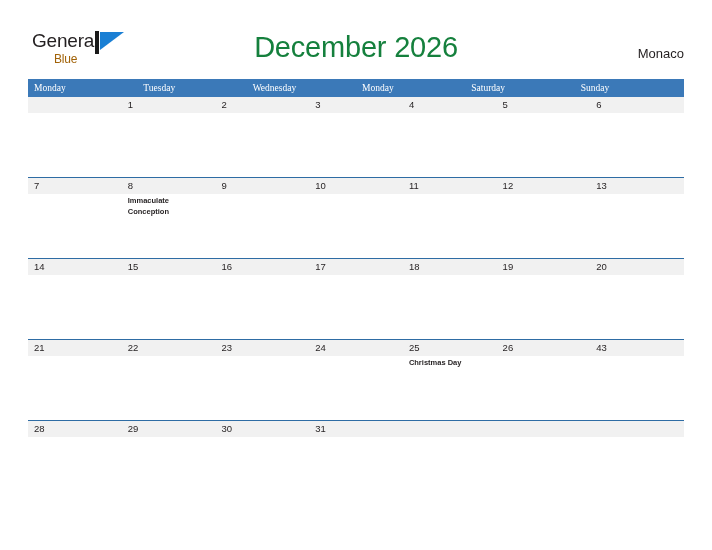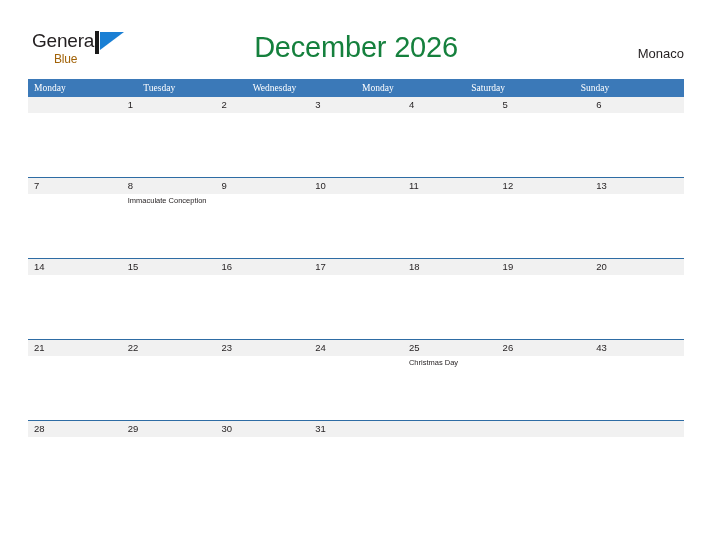--- a/index.html
+++ b/index.html
@@ -120,20 +120,21 @@
 
   .week-events {
     display: flex;
     height: 64px;
     background: #ffffff;
   }
   .event-cell {
     flex: 1 1 0;
     padding: 2px 7px 8px 6px;
     box-sizing: border-box;
+    font-weight: bold;
   }
   .event-text {
     font-size: 7.5px;
     line-height: 10.5px;
     color: #231f20;
     word-wrap: break-word;
   }
 </style>
 </head>
 <body>

